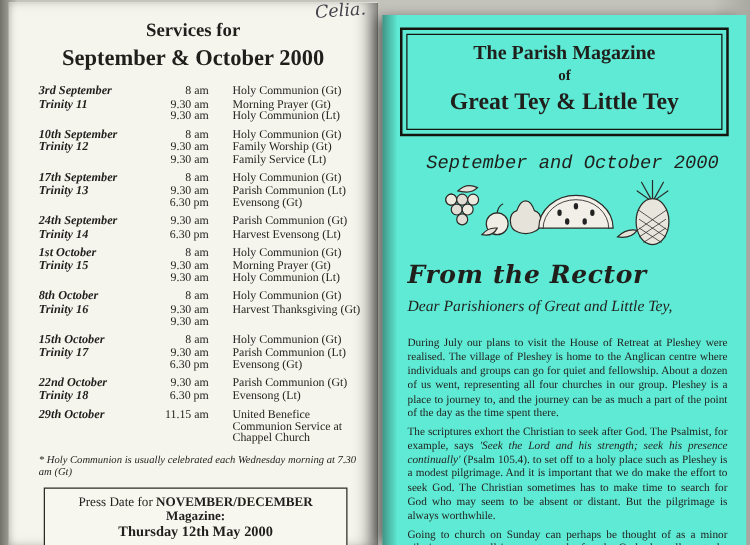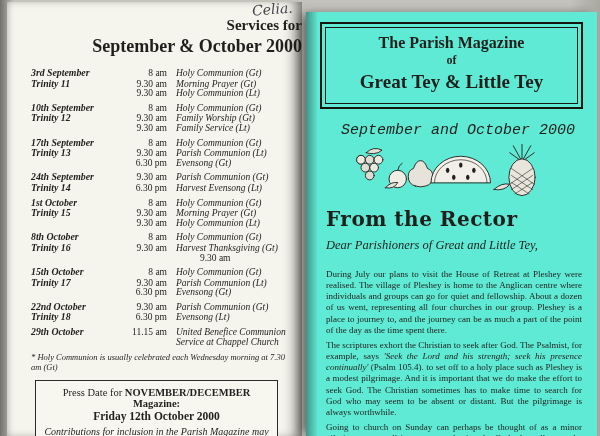--- a/index.html
+++ b/index.html
@@ -30,30 +30,30 @@
     background: linear-gradient(90deg, rgba(20,20,16,.4), rgba(0,0,0,0));
     pointer-events: none;
   }
   .handwritten {
     position: absolute; left: 252px; top: 1px; z-index: 6;
     font-family: "DejaVu Serif", serif; font-style: italic;
     font-size: 14px; color: #44434b; transform: rotate(-4deg);
   }
 
   
-  .lp-title { text-align: right; padding-top: 15px; font-weight: bold; }
+  .lp-title { text-align: center; padding-top: 15px; font-weight: bold; }
   .lp-title-1 { font-size: 15px; }
   .lp-title-2 { font-size: 18px; margin-top: 2px; }
 
   .services { margin: 11px 8px 0 24px; }
   .svc-block { margin-bottom: 4px; }
-  .svc-row { display: flex; align-items: baseline; font-size: 9.5px; line-height: 9.6px; justify-content: center; }
+  .svc-row { display: flex; align-items: baseline; font-size: 9.5px; line-height: 9.6px; }
   .svc-label { flex: 0 0 92px; width: 92px; font-weight: bold; font-style: italic; font-size: 9.8px; }
   .svc-time { flex: 0 0 44px; width: 44px; text-align: right; }
-  .svc-name { flex: 1; margin-left: 9px; font-style: italic; }
+  .svc-name { flex: 1; margin-left: 19px; }
 
   .footnote { margin: 5px 14px 0 24px; font-style: italic; font-size: 8.5px; }
 
   .press-box {
     margin: 8px 24px 0 28px; border: 1px solid #2b2a27;
     padding: 6px 8px 7px; text-align: center; background: #f7f6ef;
   }
   .press-line1 { font-size: 10.5px; }
   .press-bold { font-weight: bold; }
   .press-date { font-size: 11.5px; font-weight: bold; margin-top: 1px; }
@@ -66,21 +66,21 @@
   .mh2 { font-size: 12px; font-weight: bold; margin-top: 1px; }
   .mh3 { font-size: 19px; font-weight: bold; margin-top: 3px; }
 
   .issue { text-align: right; padding-right: 22px; margin-top: 13px; font-style: italic; font-size: 15px; font-family: Liberation Mono, monospace; }
 
   .illustration { text-align: center; margin-top: 5px; height: 58px; }
 
   .rector-heading {
     margin: 5px 0 0 20px;
     font-family: "DejaVu Serif", serif;
-    font-size: 20px; font-weight: bold; letter-spacing: .5px;
+    font-size: 20px; font-weight: bold; font-style: italic; letter-spacing: .5px;
   }
   .salutation { margin: 7px 20px 16px; font-style: italic; font-size: 12.5px; }
   .letter-body { margin: 5px 15px 0 20px; text-align: justify; font-size: 9px; line-height: 1.24; }
   .letter-para { margin-bottom: 4px; }
   .letter-para .em { font-style: italic; }
 </style>
 </head>
 <body>
 
 <div class="backdrop"></div>
@@ -227,21 +227,21 @@
         </div>
       </div>
     </div>
 
   <div class="footnote">* Holy Communion is usually celebrated each Wednesday morning at 7.30 am (Gt)</div>
 
   <div class="press-box">
     <div class="press-line1">
       <span>Press Date for </span><span class="press-bold">NOVEMBER/DECEMBER Magazine:</span>
     </div>
-    <div class="press-date">Friday 12th October 2000</div>
+    <div class="press-date">Thursday 12th May 2000</div>
     <div class="press-note">Contributions for inclusion in the Parish Magazine may be sent to Mrs. Joan Chapman.</div>
   </div>
 
 </div>
 
 <div class="page page-right">
   <div class="spine-shadow"></div>
 
   <div class="masthead">
     <div class="masthead-inner">

